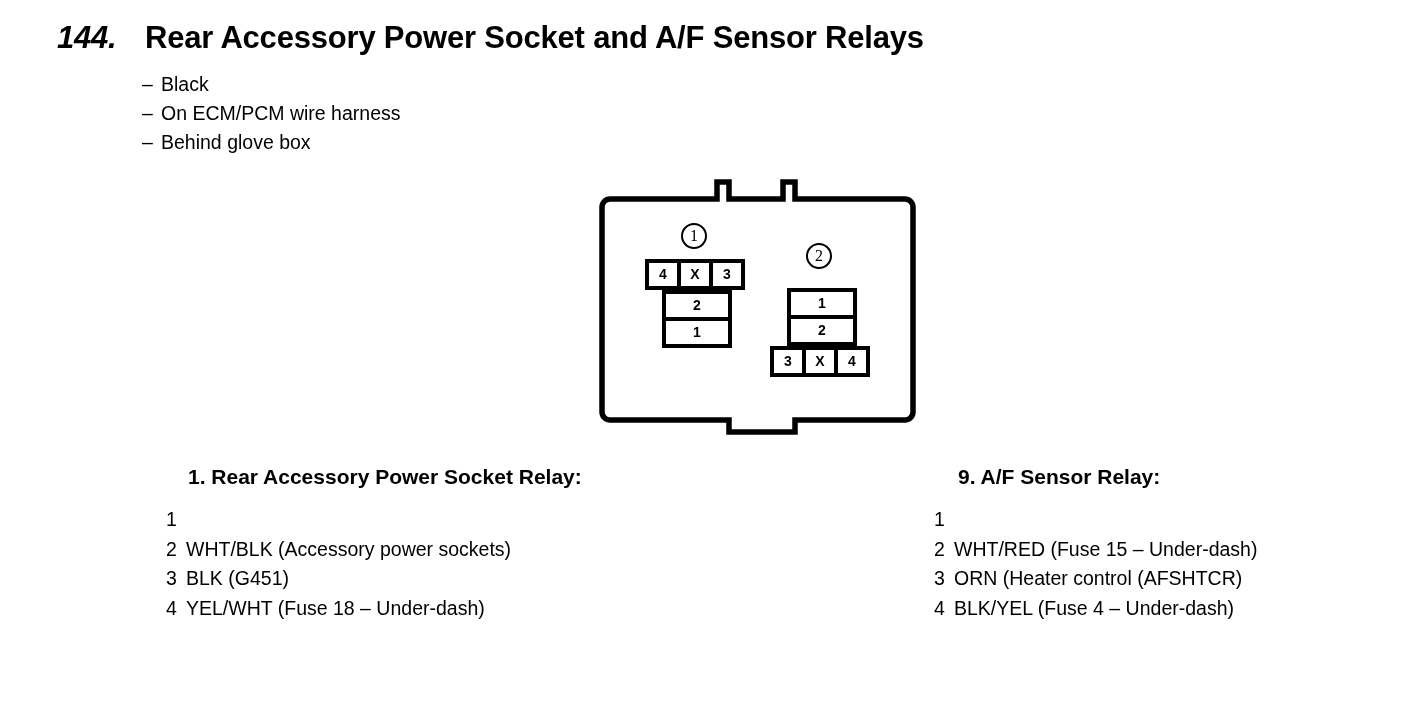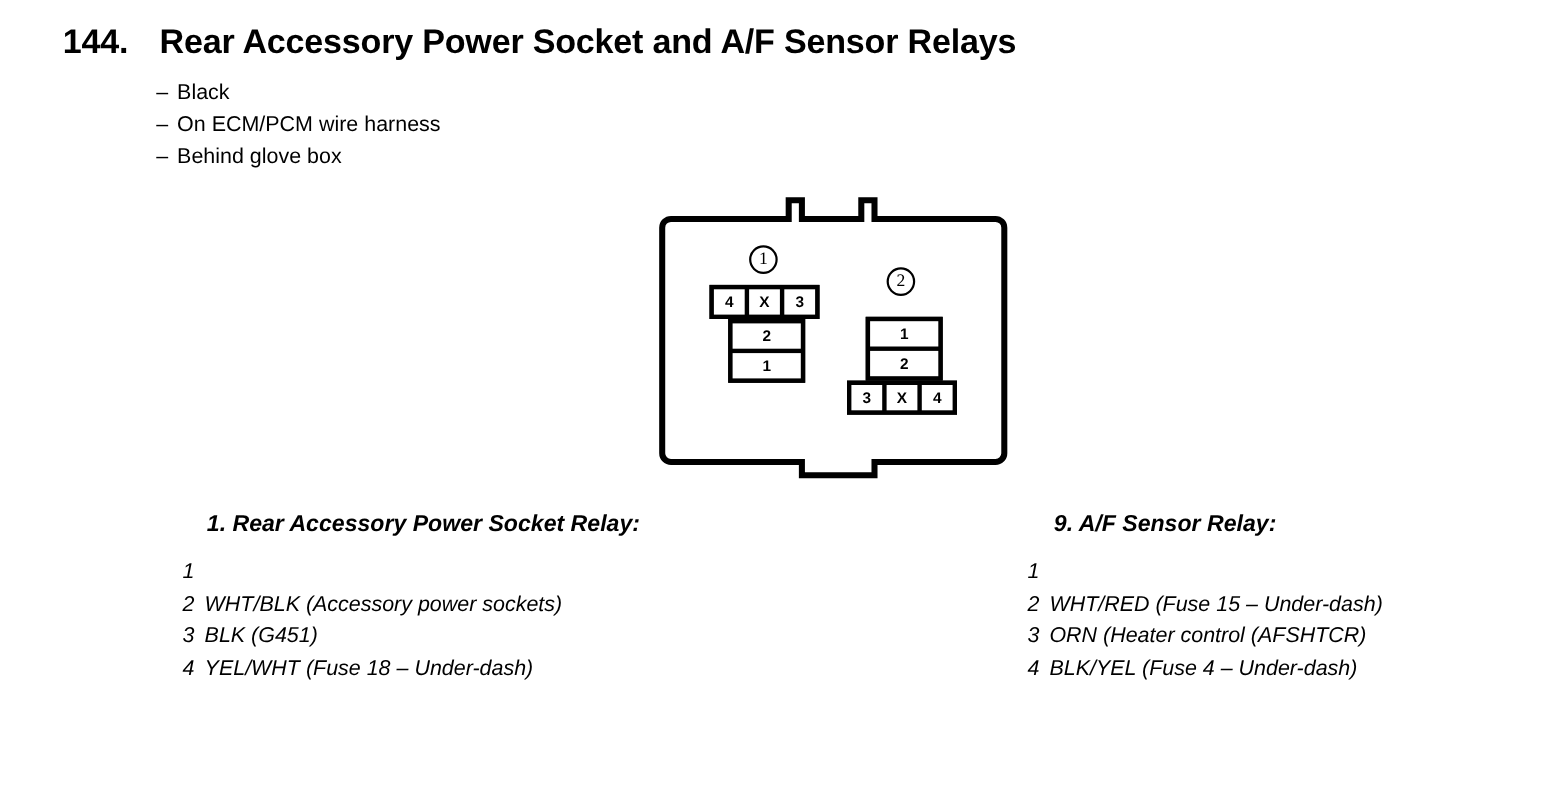--- a/index.html
+++ b/index.html
@@ -22,20 +22,21 @@
     left: 57px;
     top: 20px;
     font-size: 31px;
     font-weight: bold;
     letter-spacing: -0.2px;
     white-space: nowrap;
   }
   #page-title .num {
     display: inline-block;
     min-width: 88px;
+    font-style: italic;
   }
 
   
   #notes {
     position: absolute;
     left: 142px;
     top: 70px;
     font-size: 19.5px;
   }
   #notes .note {
@@ -120,21 +121,20 @@
   #relay1-row  { left: 645px; top: 259px; }
   #relay1-stack{ left: 662px; top: 290px; }
   
   #relay2-stack{ left: 787px; top: 288px; }
   #relay2-row  { left: 770px; top: 346px; }
 
   
   .legend {
     position: absolute;
     font-size: 19.5px;
-    font-style: italic;
   }
   .legend-title {
     font-size: 21px;
     font-weight: bold;
     white-space: nowrap;
     margin-bottom: 16px;
   }
   .legend-row {
     display: flex;
     line-height: 29.5px;

